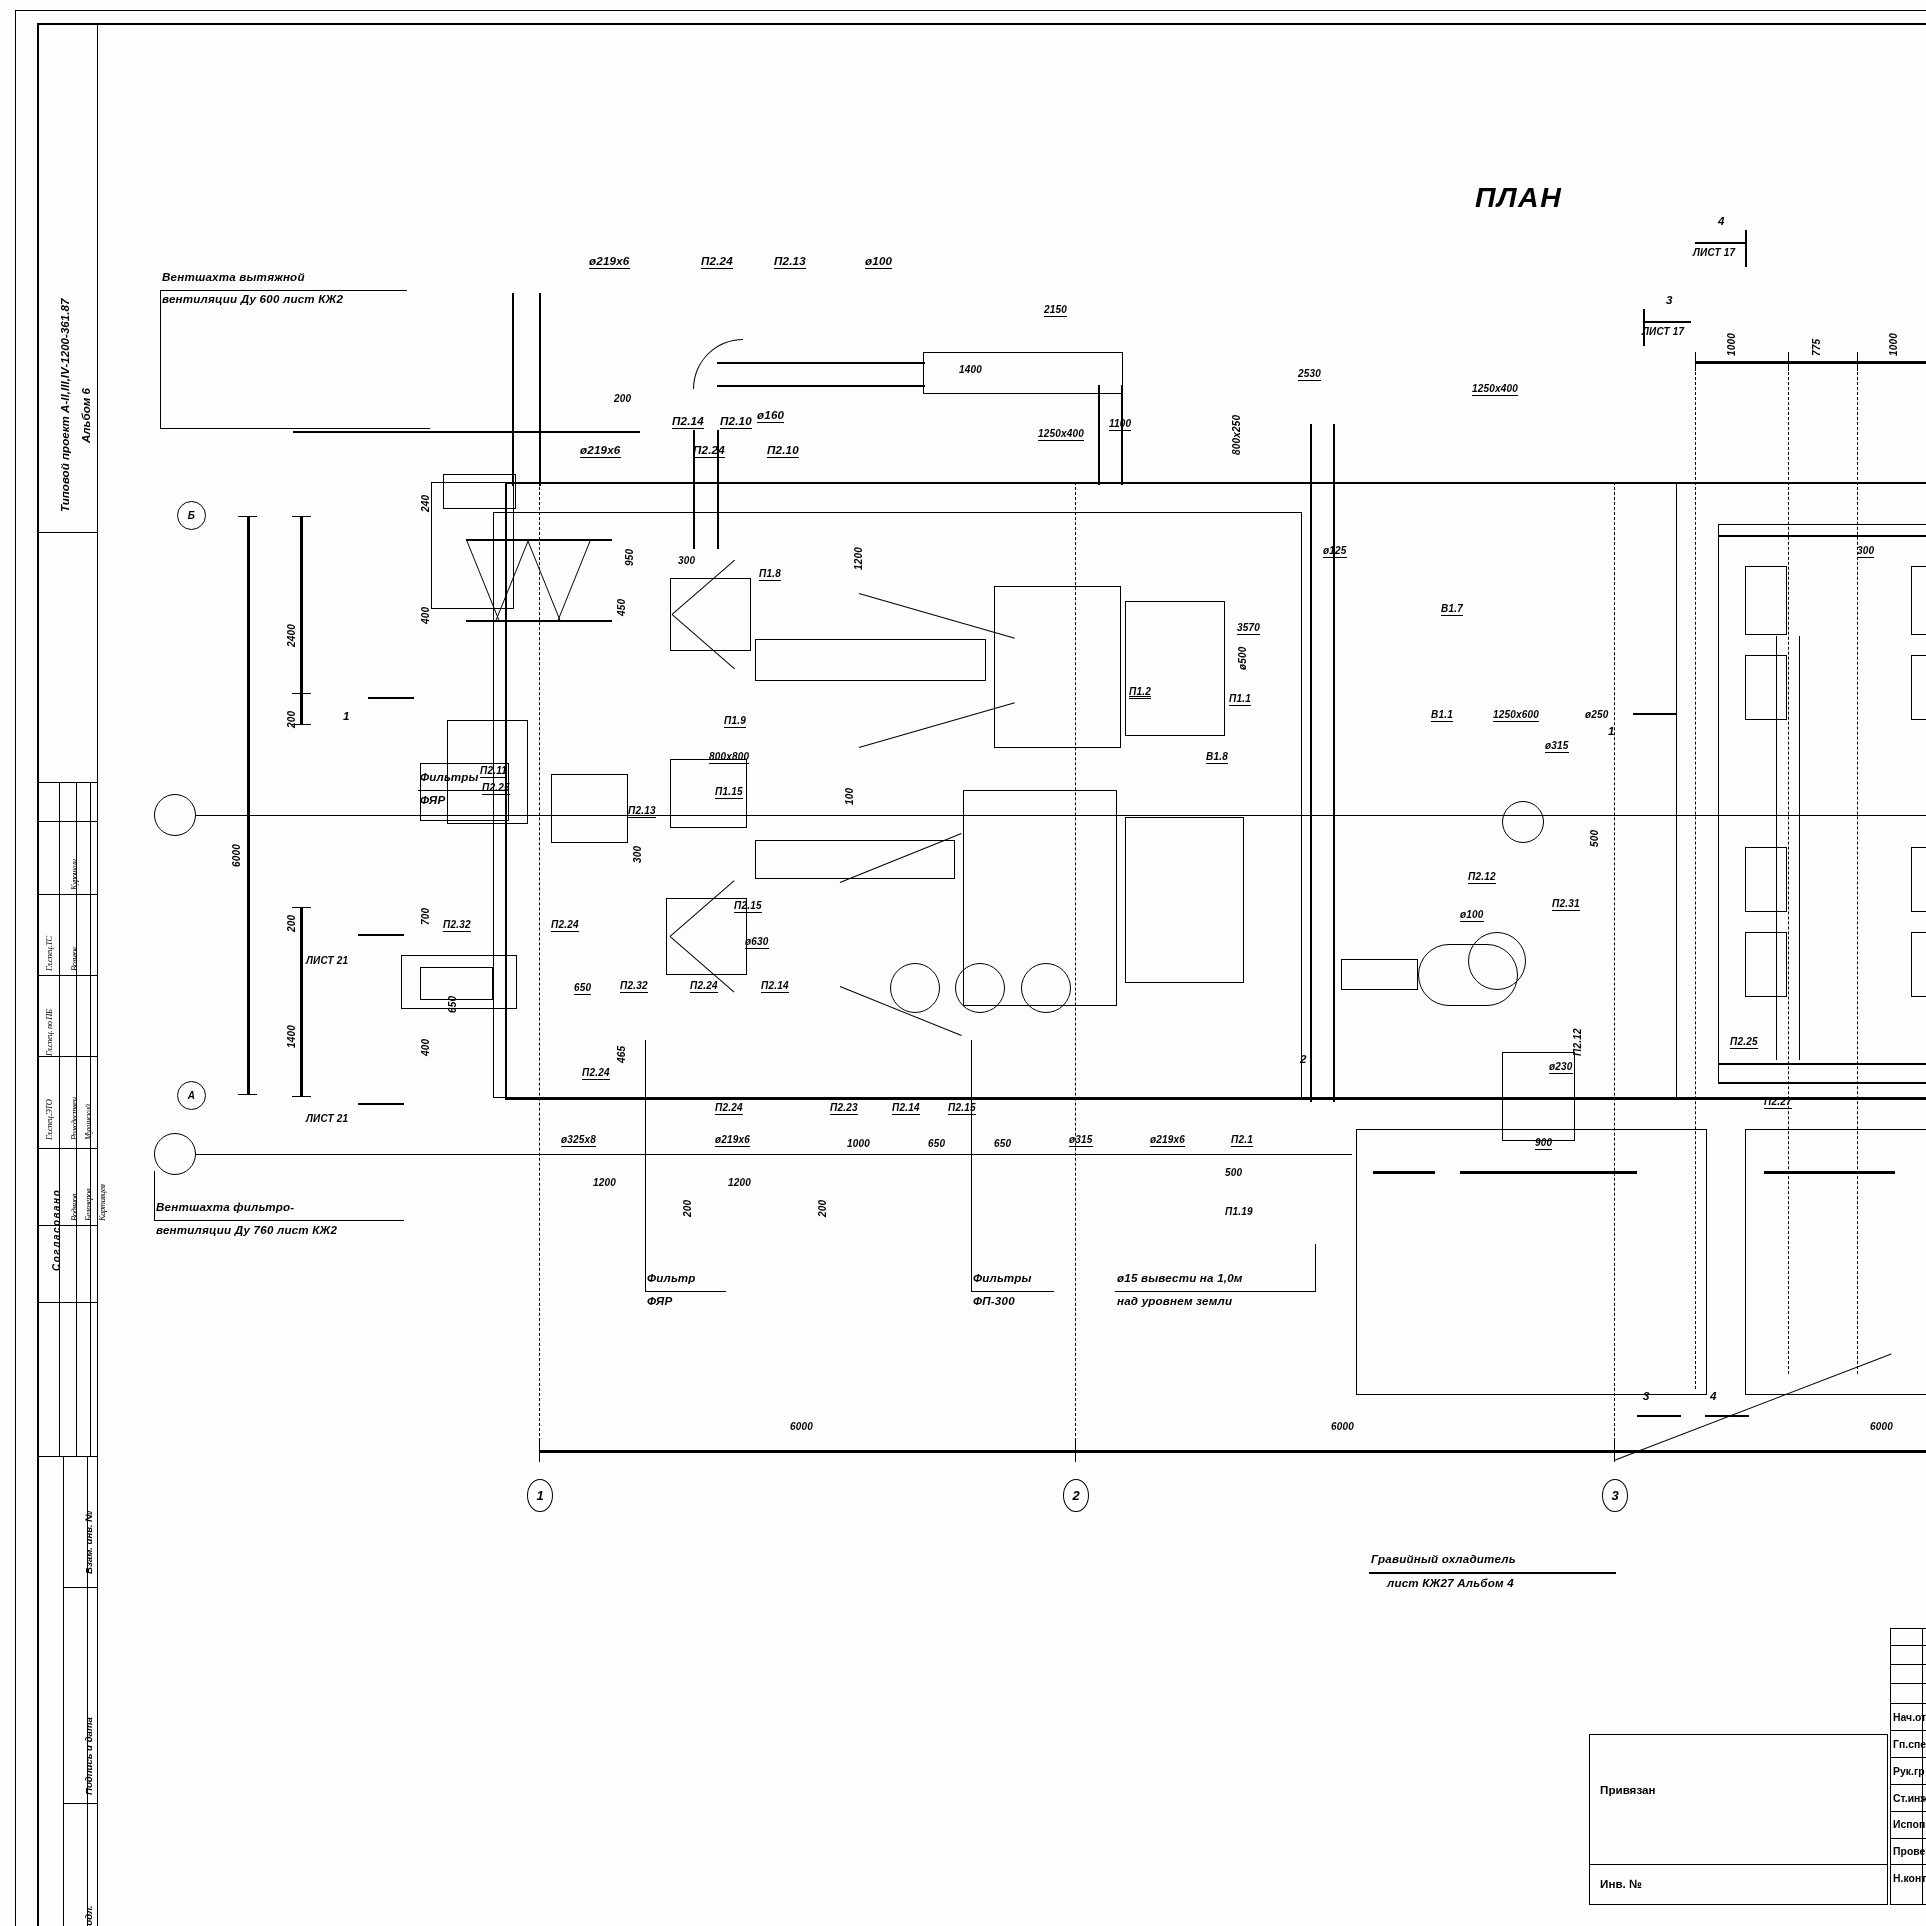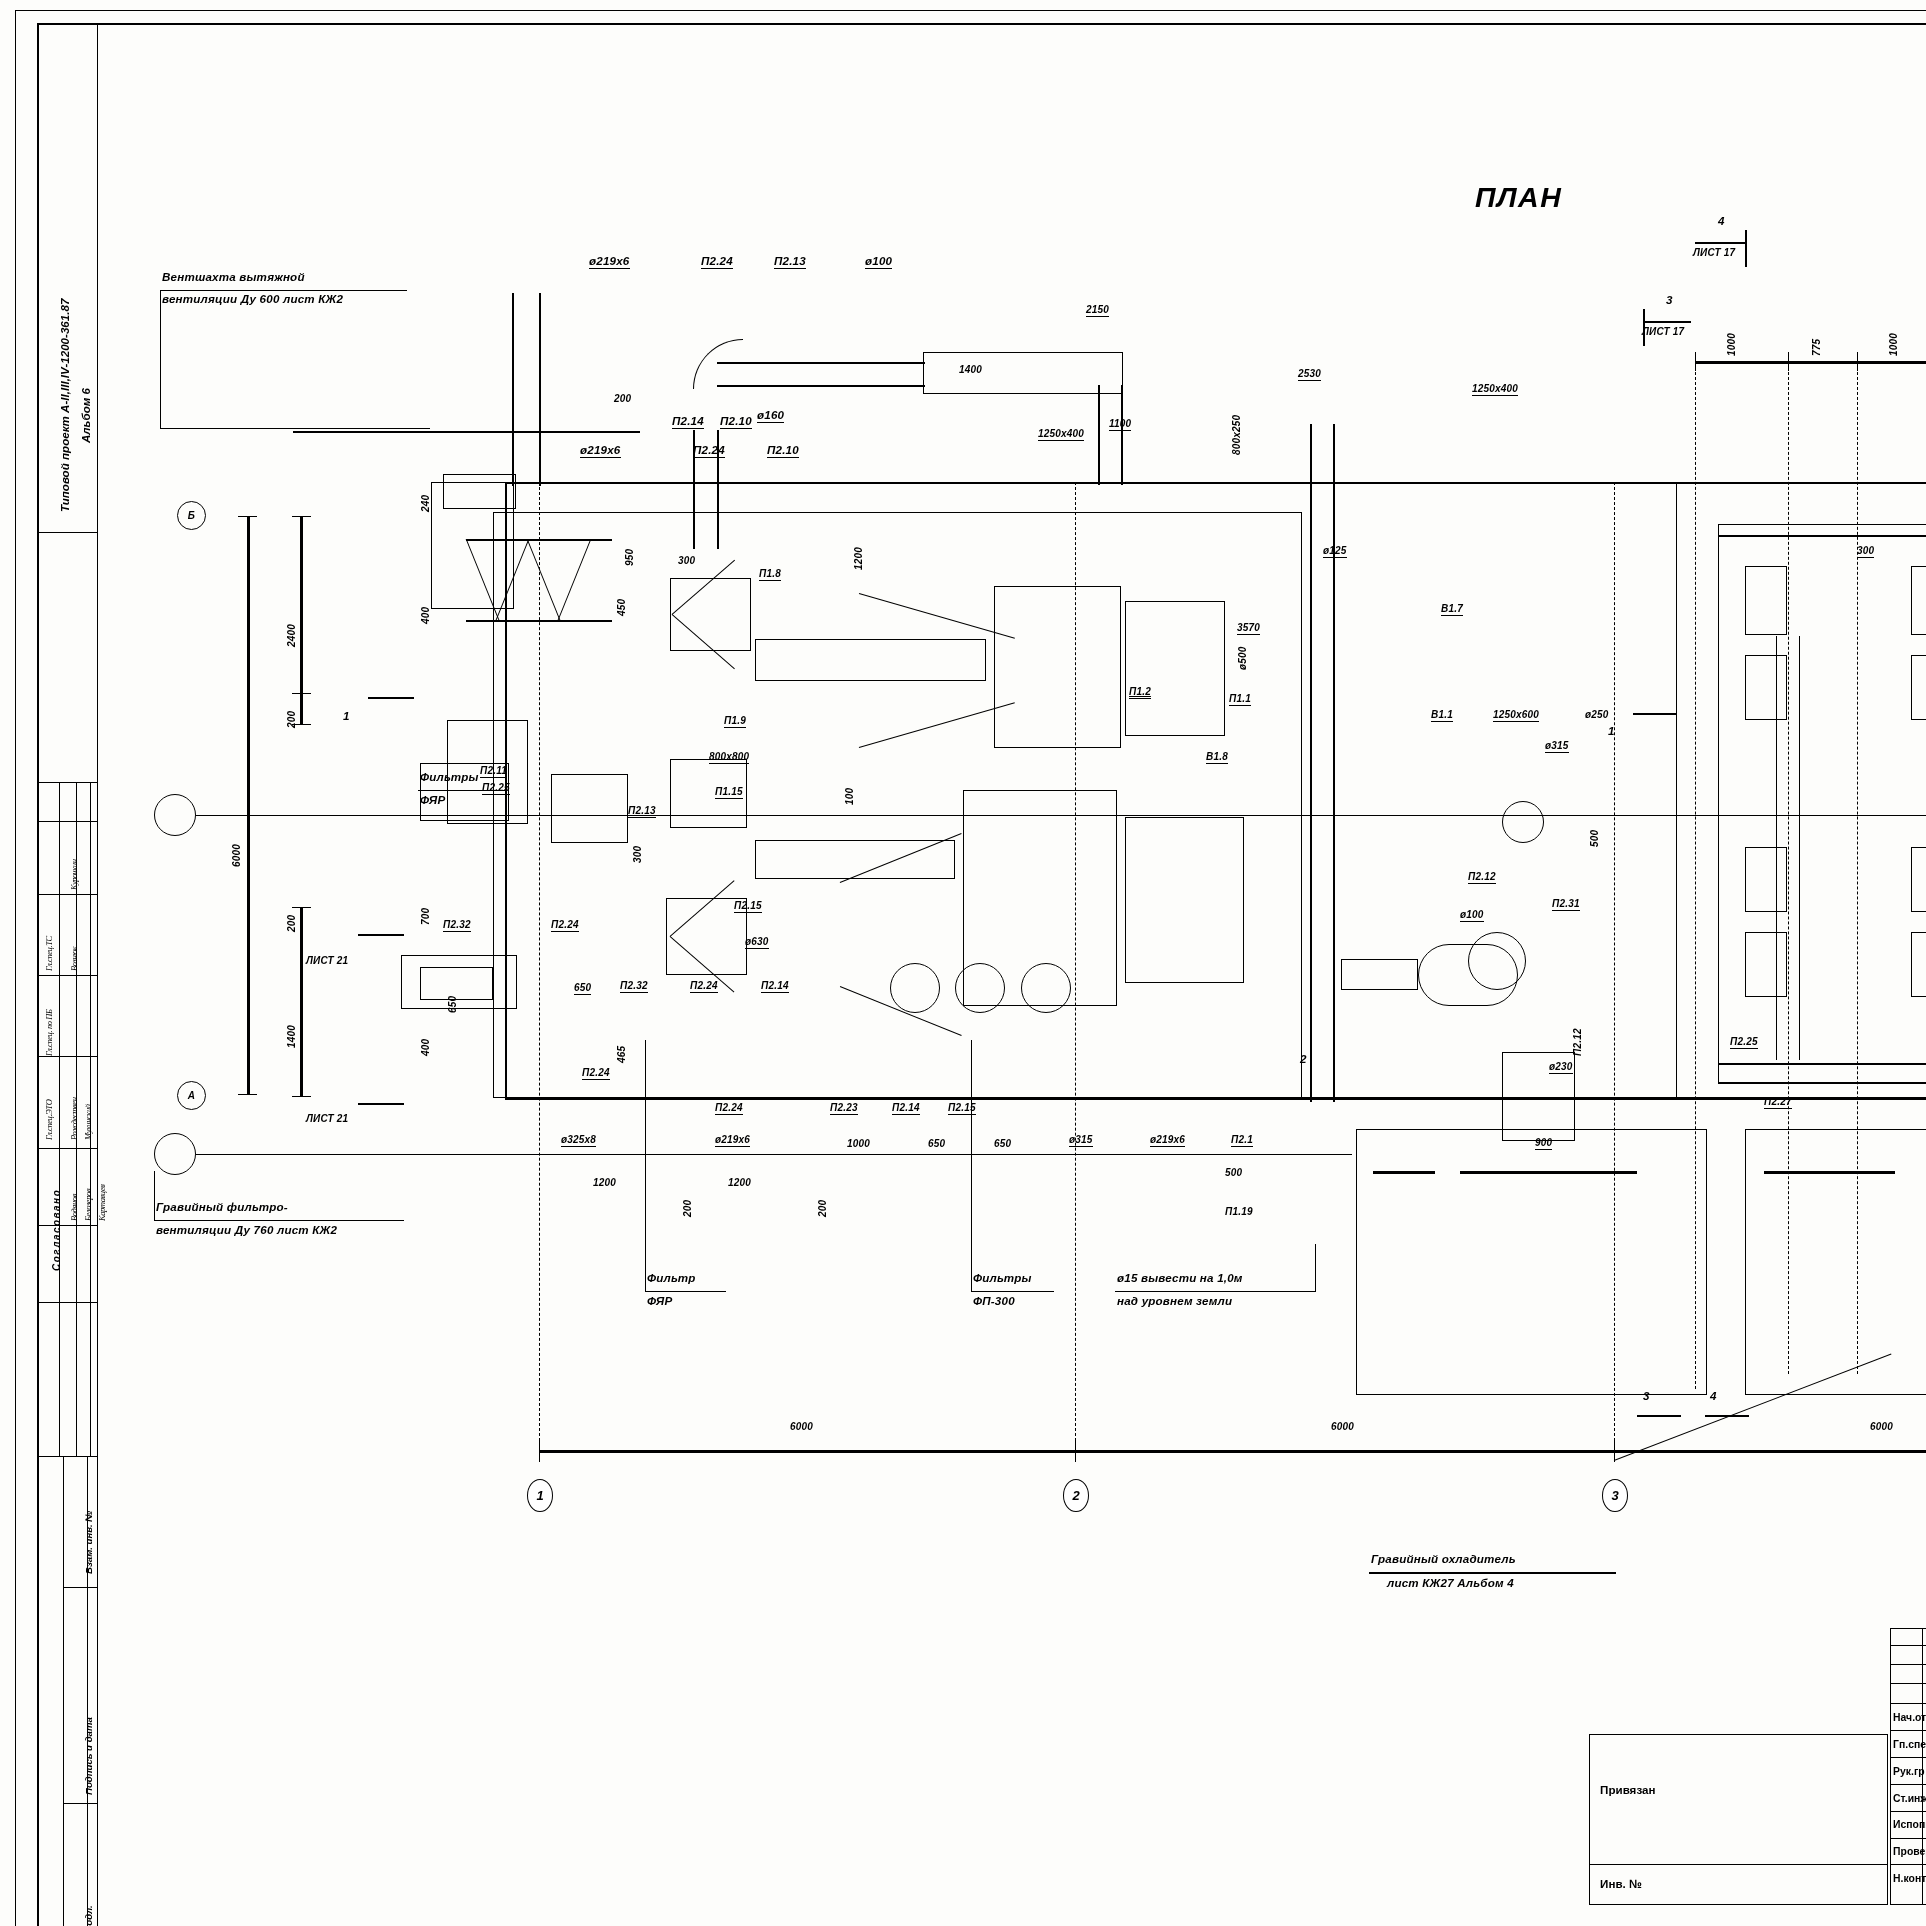--- a/index.html
+++ b/index.html
@@ -293,21 +293,21 @@
   <div class="lab u sm" style="left:1150px;top:1134px;">ø219x6</div>
   <div class="lab u sm" style="left:1231px;top:1134px;">П2.1</div>
   <div class="lab sm" style="left:593px;top:1177px;">1200</div>
   <div class="lab sm" style="left:728px;top:1177px;">1200</div>
   <div class="lab sm rot" style="left:682px;top:1217px;">200</div>
   <div class="lab sm rot" style="left:817px;top:1217px;">200</div>
   <div class="lab sm" style="left:1225px;top:1167px;">500</div>
   <div class="lab sm" style="left:1225px;top:1206px;">П1.19</div>
 
   <div class="lab sm" style="left:959px;top:364px;">1400</div>
-  <div class="lab u sm" style="left:1086px;top:304px;">2150</div>
+  <div class="lab u sm" style="left:1044px;top:304px;">2150</div>
   <div class="lab u sm" style="left:1298px;top:368px;">2530</div>
   <div class="lab u sm" style="left:1472px;top:383px;">1250x400</div>
   <div class="lab sm rot" style="left:1231px;top:455px;">800x250</div>
   <div class="lab u sm" style="left:1038px;top:428px;">1250x400</div>
   <div class="lab u sm" style="left:1109px;top:418px;">1100</div>
   <div class="lab u sm" style="left:1129px;top:686px;text-decoration:underline;">П1.2</div>
   <div class="lab u sm" style="left:1229px;top:693px;">П1.1</div>
   <div class="lab sm rot" style="left:1237px;top:670px;">ø500</div>
   <div class="lab u sm" style="left:1323px;top:545px;">ø125</div>
   <div class="lab u sm" style="left:1237px;top:622px;">3570</div>
@@ -369,21 +369,21 @@
   <div class="ln h4" style="left:1373px;top:1171px;width:62px;"></div>
   <div class="ln h4" style="left:1460px;top:1171px;width:177px;"></div>
   <div class="ln h4" style="left:1764px;top:1171px;width:131px;"></div>
 
   <div class="lab" style="left:162px;top:270px;">Вентшахта вытяжной</div>
   <div class="lab" style="left:162px;top:292px;">вентиляции Ду 600 лист КЖ2</div>
   <div class="ln h2" style="left:160px;top:290px;width:247px;"></div>
   <div class="ln v2" style="left:160px;top:290px;height:139px;"></div>
   <div class="ln h2" style="left:160px;top:428px;width:270px;"></div>
 
-  <div class="lab" style="left:156px;top:1200px;">Гравийный фильтро-</div>
+  <div class="lab" style="left:156px;top:1200px;">Вентшахта фильтро-</div>
   <div class="lab" style="left:156px;top:1223px;">вентиляции Ду 760 лист КЖ2</div>
   <div class="ln h2" style="left:154px;top:1220px;width:250px;"></div>
   <div class="ln v2" style="left:154px;top:1171px;height:49px;"></div>
 
   <div class="lab" style="left:420px;top:770px;">Фильтры</div>
   <div class="lab" style="left:420px;top:793px;">ФЯР</div>
   <div class="ln h2" style="left:418px;top:790px;width:89px;"></div>
 
   <div class="lab" style="left:647px;top:1271px;">Фильтр</div>
   <div class="lab" style="left:647px;top:1294px;">ФЯР</div>

